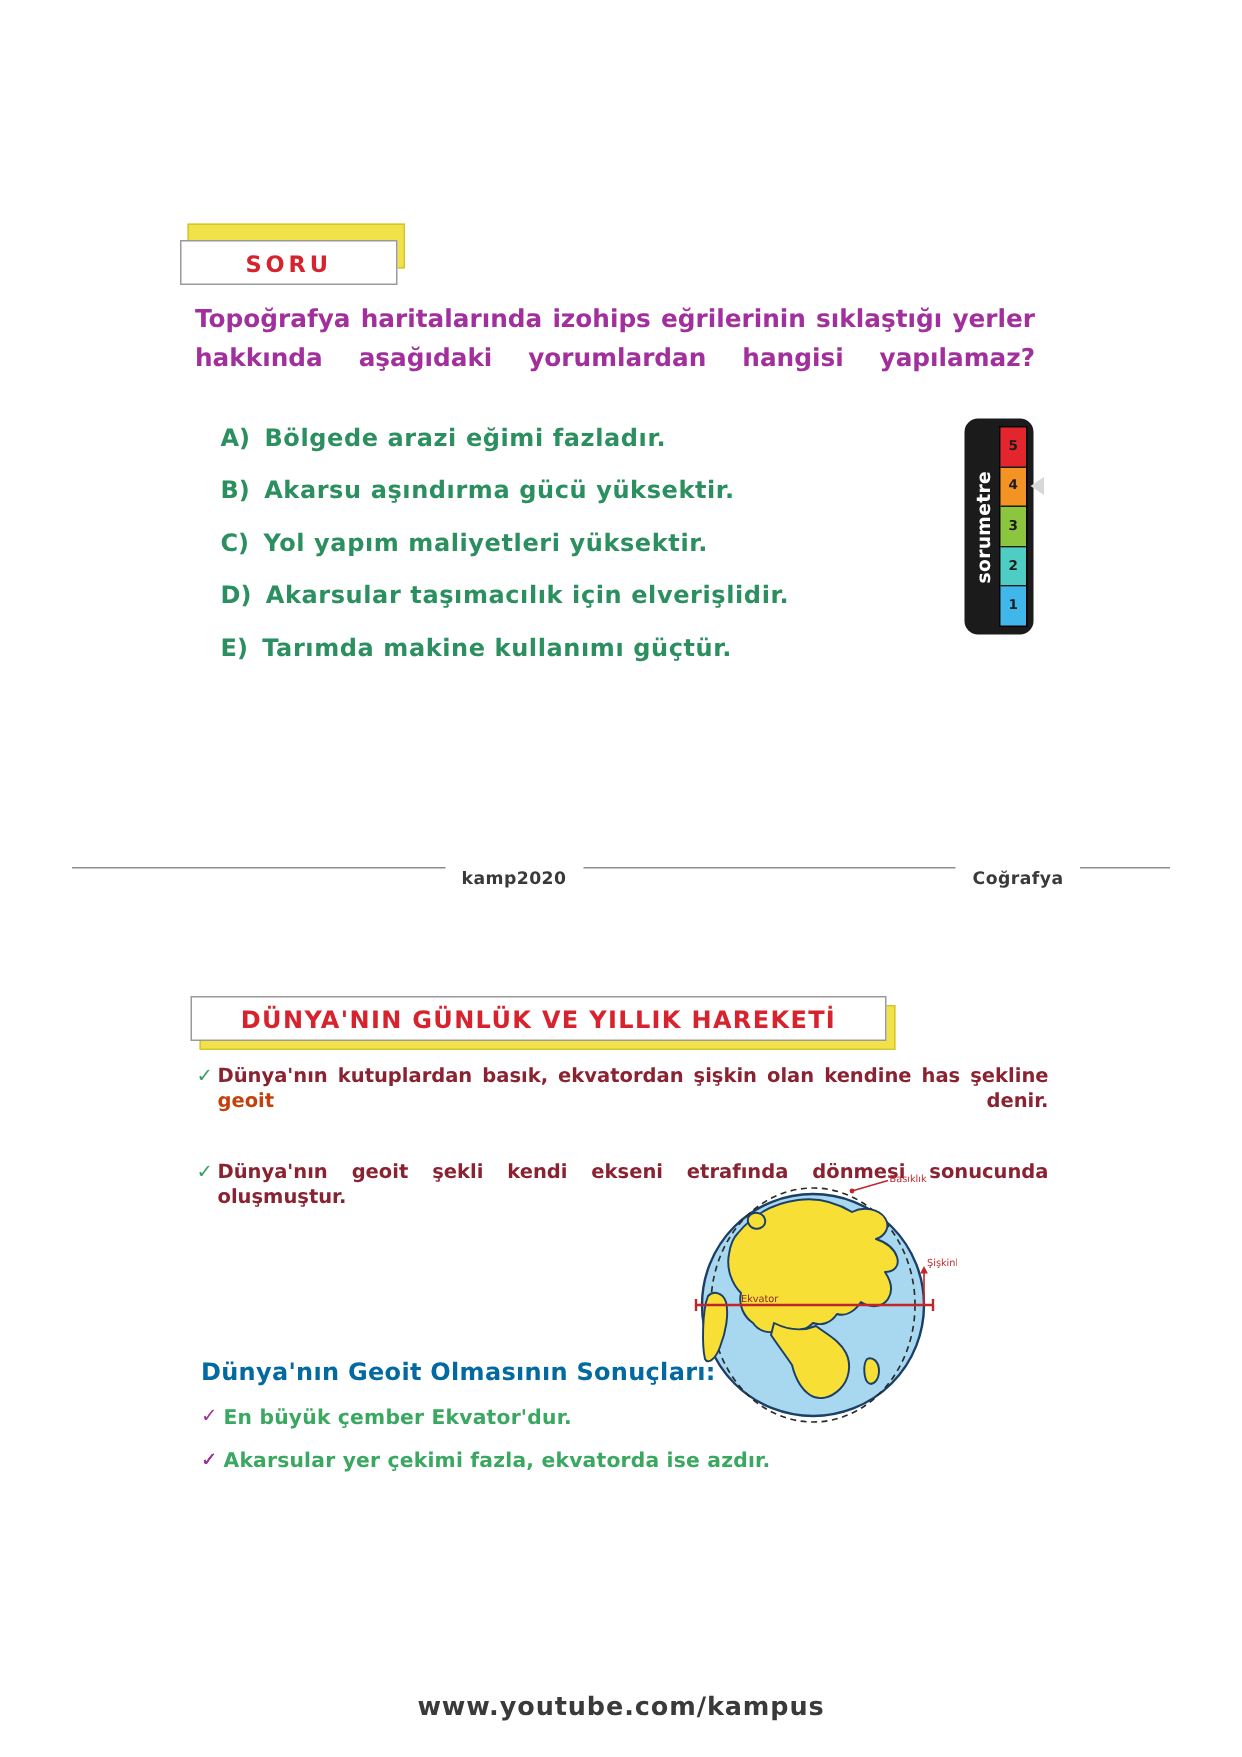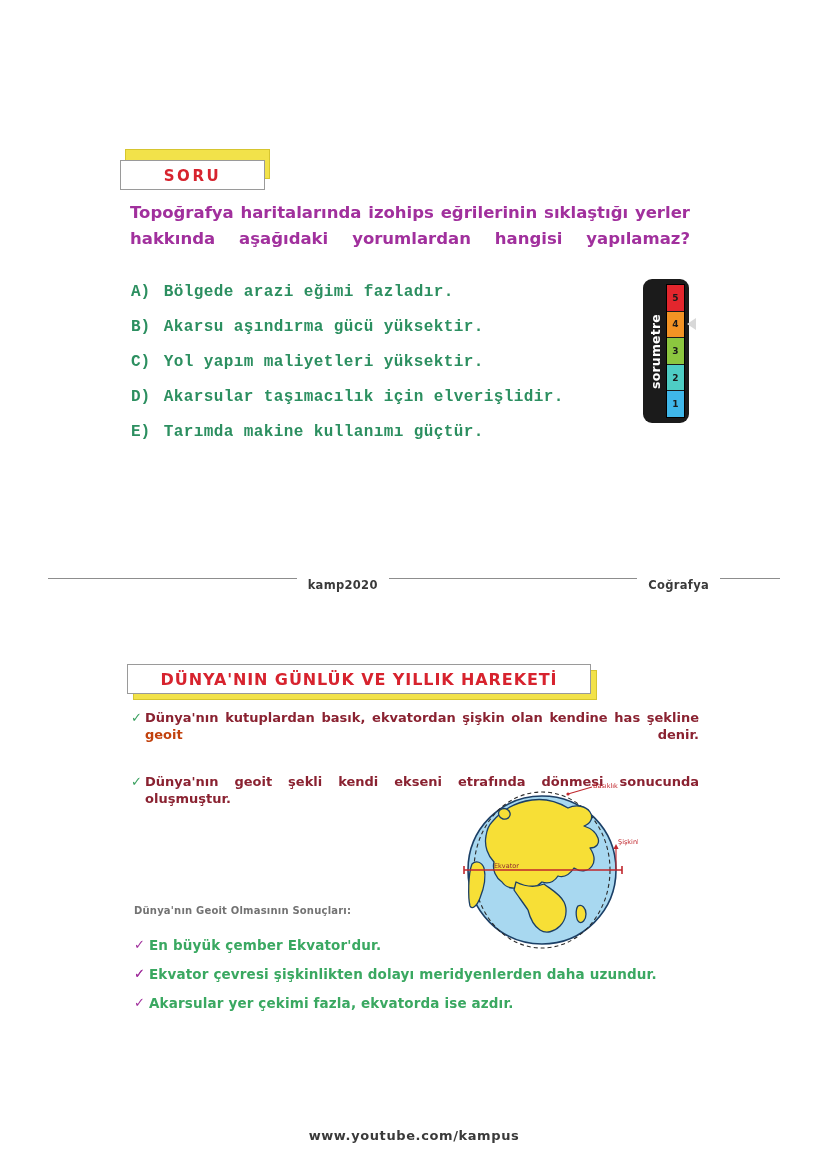--- a/index.html
+++ b/index.html
@@ -98,24 +98,23 @@
   }
   .question-prompt::after {
     content: "";
     display: inline-block;
     width: 100%;
   }
 
   
   .options {
     position: absolute;
-    left: 131px;
+    left: 147px;
     top: 283px;
     width: 500px;
-    font-family: Liberation Mono, monospace;
   }
   .option-row {
     color: #2c8f60;
     font-size: 16px;
     font-weight: 600;
     line-height: 18px;
     margin-bottom: 17px;
     white-space: nowrap;
   }
   .option-letter {
@@ -267,22 +266,22 @@
   }
   .hl-green {
     color: #c2410c;
   }
 
   
   .sonuc-heading {
     position: absolute;
     left: 134px;
     top: 905px;
-    color: #737373;
-    font-size: 10px;
+    color: #0369a1;
+    font-size: 16px;
     font-weight: 700;
     letter-spacing: 0.2px;
     white-space: nowrap;
   }
 
   .green-list {
     position: absolute;
     left: 134px;
     top: 936px;
     width: 570px;
@@ -316,21 +315,21 @@
     height: 184px;
   }
 
   
   .footer-url {
     position: absolute;
     left: 0;
     top: 1128px;
     width: 828px;
     text-align: center;
-    font-size: 13px;
+    font-size: 17px;
     font-weight: 600;
     color: #3a3a3a;
     letter-spacing: 0.6px;
   }
 </style>
 </head>
 <body>
 
 <div class="page">
 
@@ -474,21 +473,20 @@
   <div class="green-list">
     <div class="green-item">
       <span class="tick-purple">✓</span>
       <span>En büyük çember Ekvator'dur.</span>
     </div>
     <div class="green-item">
       <span class="tick-purple">✓</span>
     </div>
     <div class="green-item">
       <span class="tick-purple">✓</span>
-      <span>Ekvator çevresi şişkinlikten dolayı meridyenlerden daha uzundur.</span>
     </div>
     <div class="green-item">
       <span class="tick-purple">✓</span>
       <span>Akarsular yer çekimi fazla, ekvatorda ise azdır.</span>
     </div>
   </div>
 
   <div class="footer-url">www.youtube.com/kampus</div>
 
 </div>

